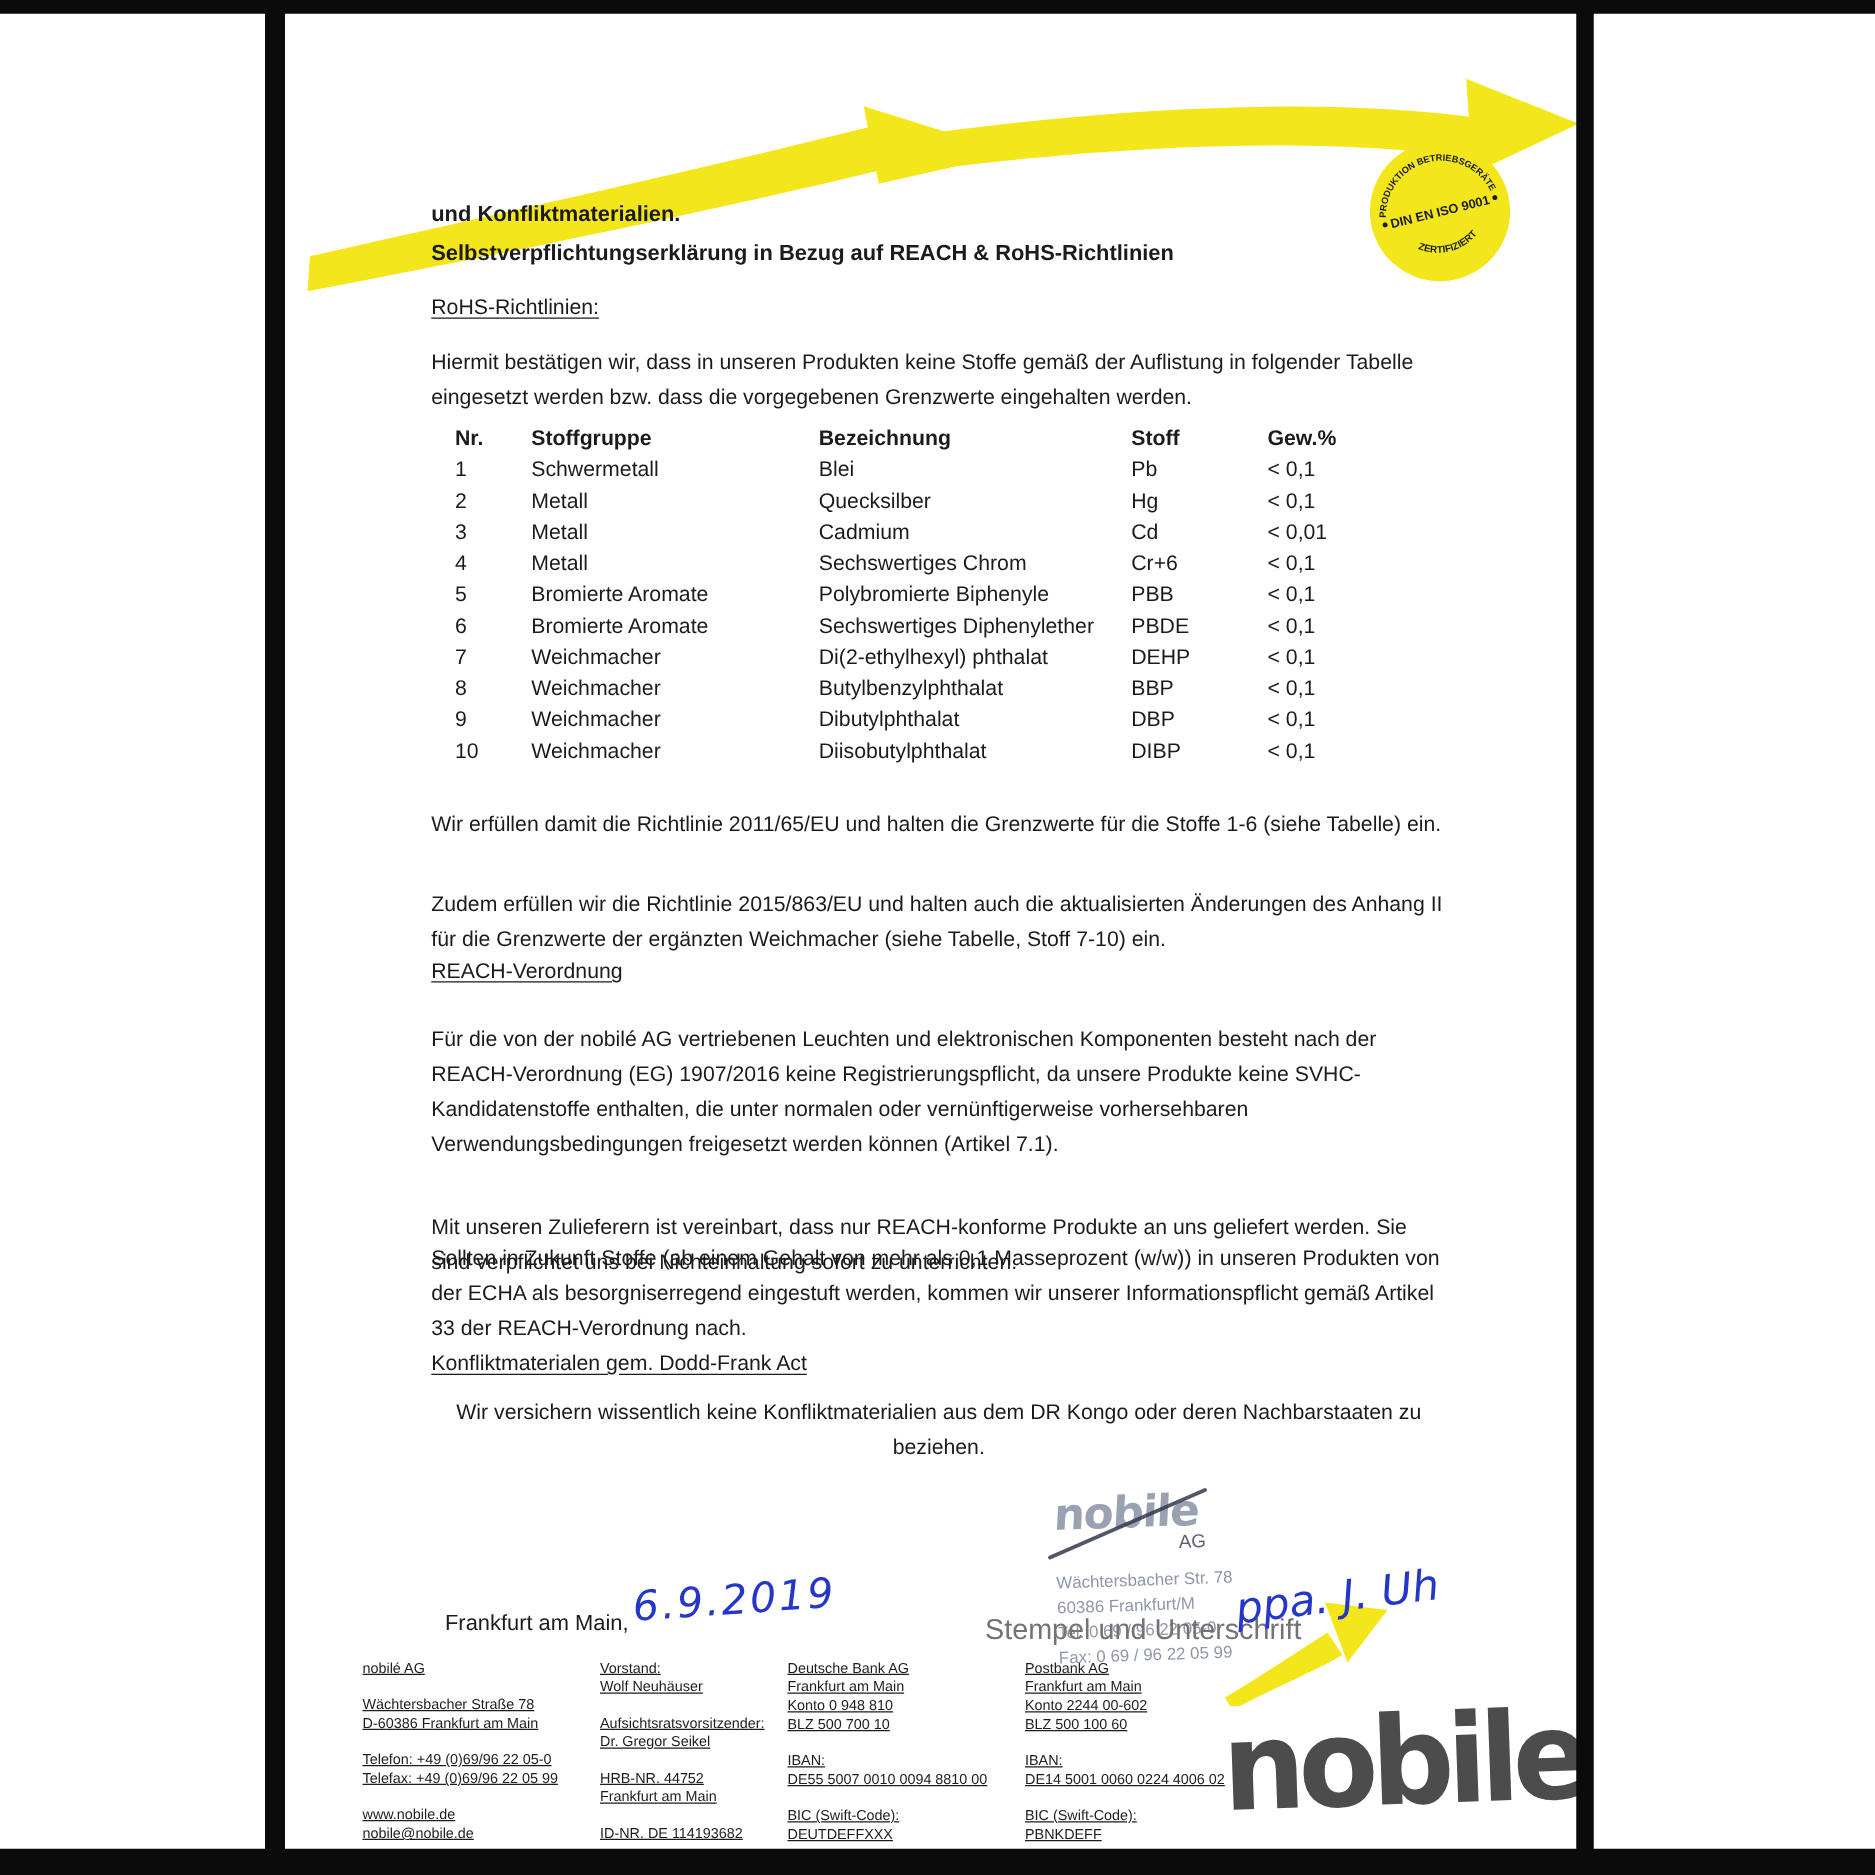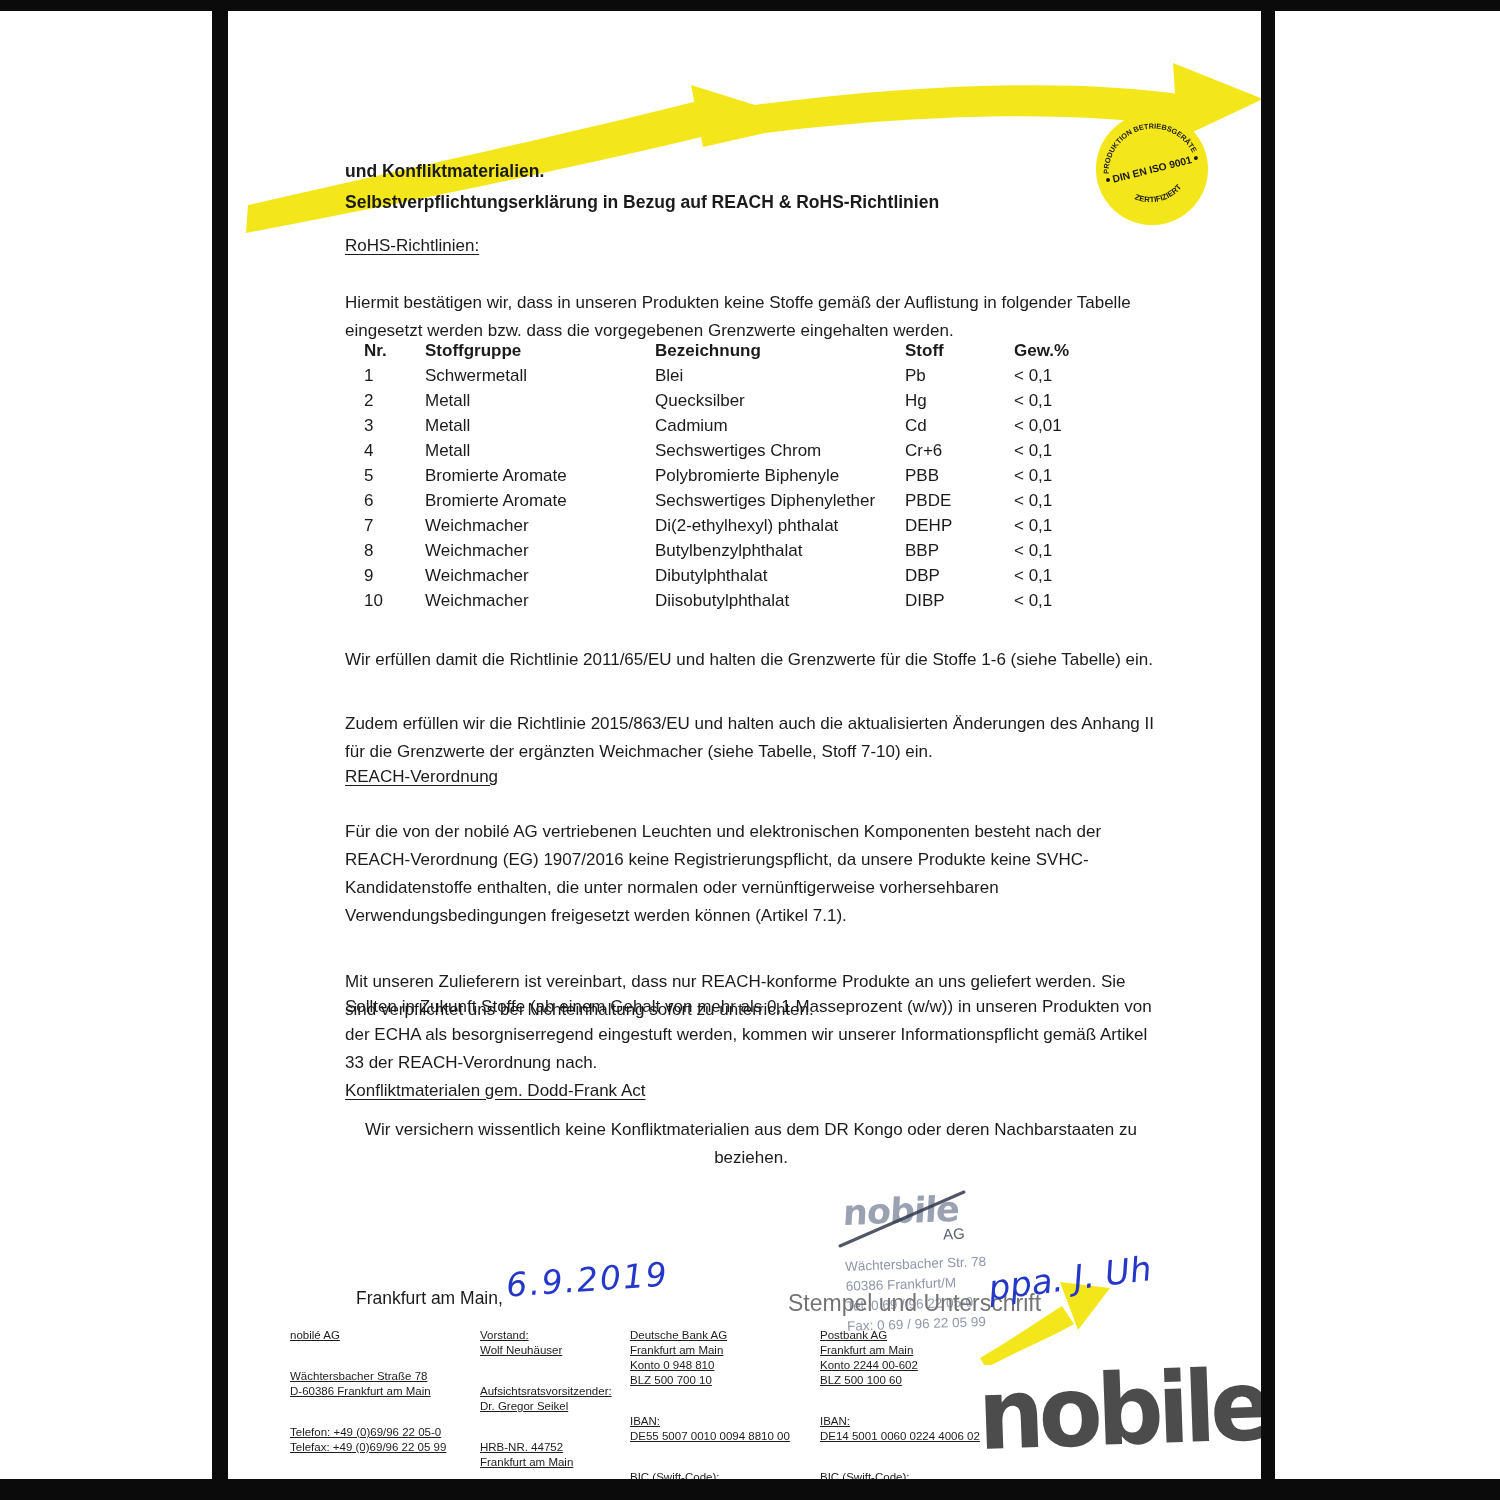--- a/index.html
+++ b/index.html
@@ -29,21 +29,21 @@
            font-size:17.5px; line-height:31px; z-index:2; }
 
   .heading { position:absolute; left:345px; font-size:17px;
              text-decoration:underline; text-underline-offset:3px; z-index:2; }
   #h-rohs     { top:236px; }
   #h-reach    { top:767px; }
   #h-conflict { top:1081px; }
 
   .para { position:absolute; left:345px; width:812px; font-size:17px;
           line-height:28px; z-index:2; }
-  #p-intro   { top:276px;margin-top:13px; }
+  #p-intro   { top:276px; }
   #p-rohs1   { top:646px; }
   #p-rohs2   { top:710px; }
   #p-reach1  { top:818px; }
   #p-reach2  { top:968px; }
   #p-reach3  { top:993px; }
   #p-conflict{ top:1116px;text-align:center; }
 
   
   #tbl { position:absolute; left:352px; top:338px; display:grid;
          grid-template-columns:73px 230px 250px 109px 95px;
@@ -70,21 +70,21 @@
                 color:#737373; z-index:5; }
   #pen-stroke { position:absolute; left:832px; top:1176px; z-index:6; }
   #sig-hand   { position:absolute; left:988px; top:1258px; font-size:34px;
                 color:#2437c8; font-style:italic; transform:rotate(-7deg);
                 font-family:"DejaVu Sans", sans-serif; z-index:6; }
 
   
   .fcol { position:absolute; top:1328px; font-size:11.5px; line-height:15px;
           color:#1d1d1d; z-index:2;text-decoration:underline; }
   #fc1 { left:290px; } #fc2 { left:480px; } #fc3 { left:630px; } #fc4 { left:820px; }
-  .fgroup { margin-top:26px; }
+  .fgroup { margin-top:14px; }
   .fgroup:first-child { margin-top:0; }
 
   
   #logo-text { position:absolute; left:980px; top:1358px; font-size:98px;
                font-weight:bold; color:#4c4c4c; letter-spacing:-6px;
                transform:rotate(-2deg) scaleX(0.95); transform-origin:left bottom;
                font-family:"DejaVu Sans", sans-serif; z-index:2; }
 </style>
 </head>
 <body>

